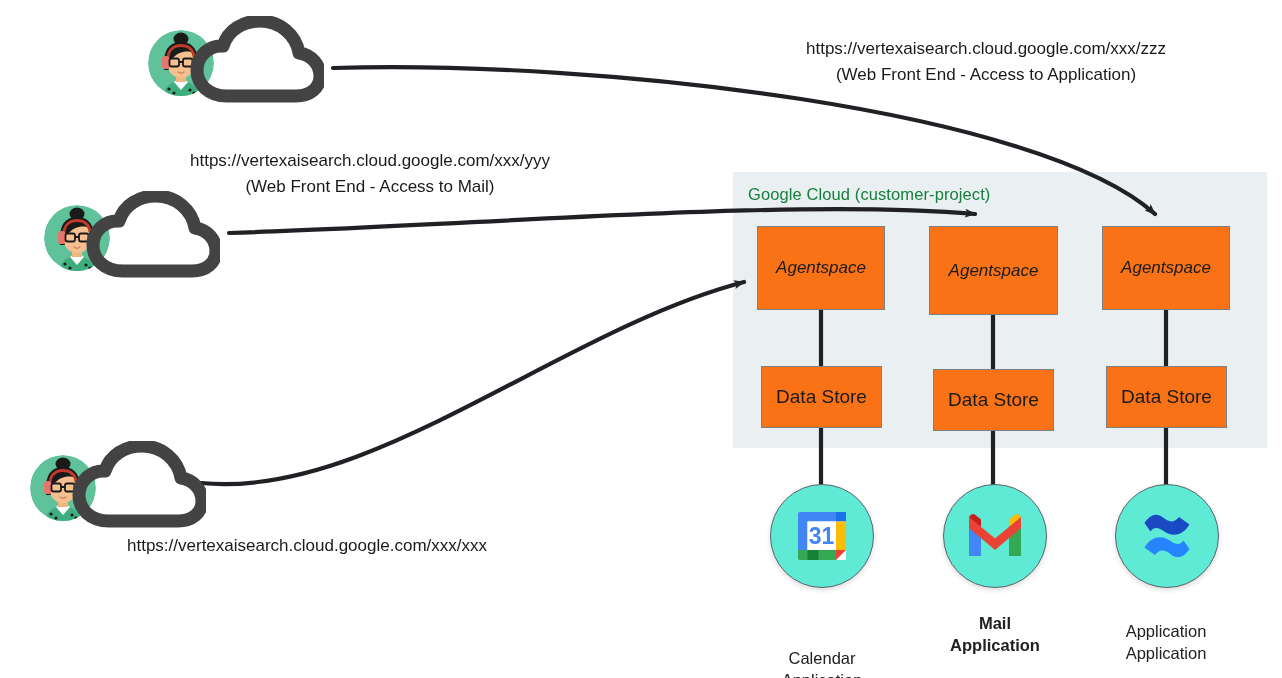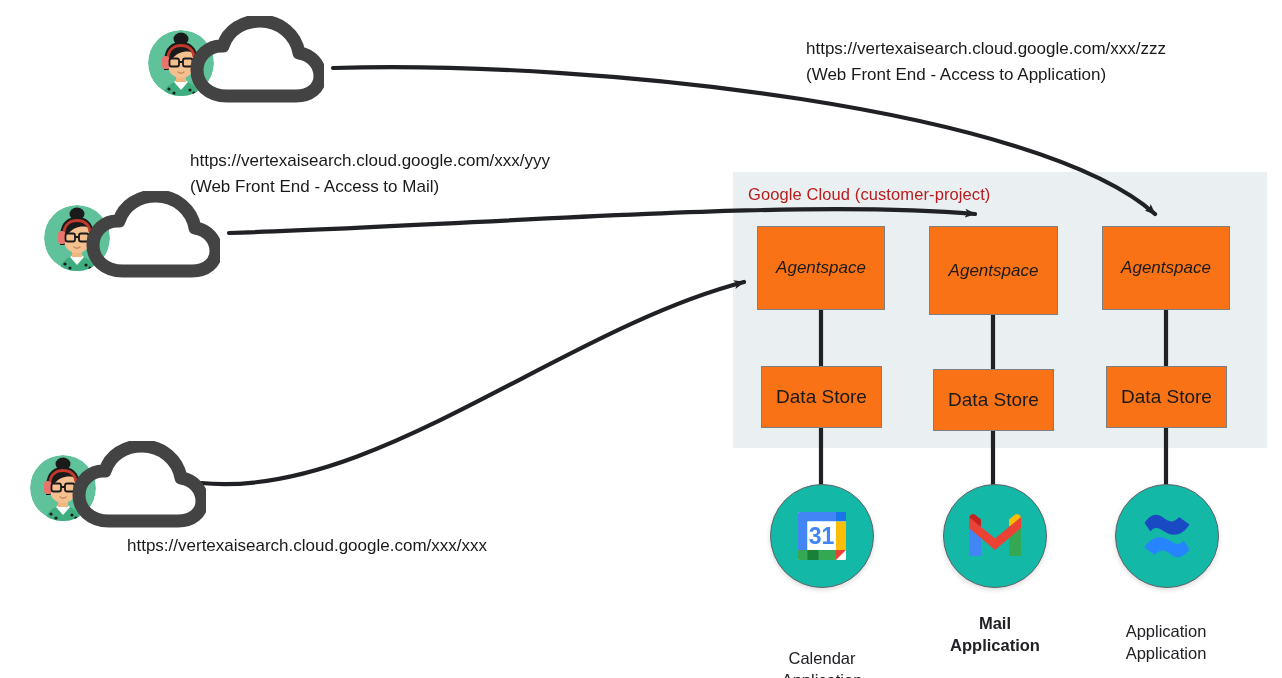--- a/index.html
+++ b/index.html
@@ -34,21 +34,21 @@
     top: 172px;
     width: 534px;
     height: 276px;
     background: #eaeff1;
   }
   .cloud-zone-label {
     position: absolute;
     left: 748px;
     top: 185px;
     font-size: 16.5px;
-    color: #b91c1c;
+    color: #15803d;
     letter-spacing: 0.1px;
     white-space: nowrap;
   }
 
   
   .node-box {
     position: absolute;
     background: #f97316;
     border: 1.6px solid #7c8085;
     box-sizing: border-box;
@@ -63,20 +63,21 @@
     color: #1a1a1a;
   }
   .datastore-box {
     font-size: 19px;
     color: #1a1a1a;
   }
 
   
   .url-label {
     position: absolute;
+    text-align: center;
     font-size: 17px;
     line-height: 1.55;
     color: #1a1a1a;
     white-space: nowrap;
   }
 
   
   .app-label {
     position: absolute;
     text-align: center;
@@ -86,21 +87,21 @@
     width: 170px;
   }
   .app-label span { display: block; }
 
   
   .app-circle {
     position: absolute;
     width: 104px;
     height: 104px;
     border-radius: 50%;
-    background: #14b8a6;
+    background: #5eead4;
     border: 1.2px solid #60646a;
     box-shadow: 0 2px 5px rgba(0,0,0,0.14);
     display: flex;
     align-items: center;
     justify-content: center;
     box-sizing: border-box;
     text-align: center;
   }
 
   

